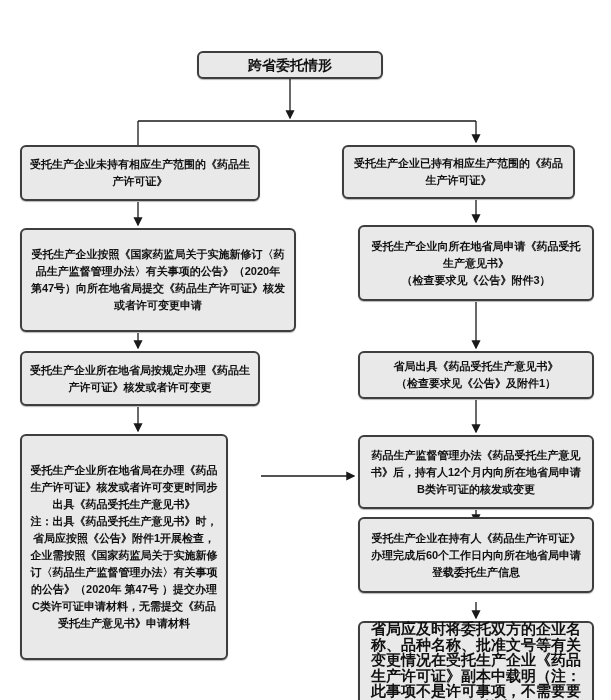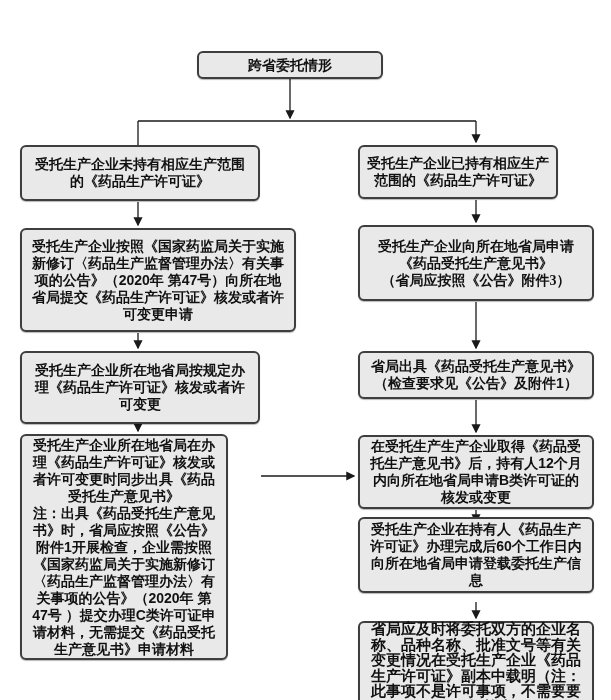--- a/index.html
+++ b/index.html
@@ -18,34 +18,34 @@
     background:#e9e9e9;
     border:2px solid #3e3e3e;
     border-radius:6px;
     box-sizing:border-box;
     display:flex;
     flex-direction:column;
     align-items:center;
     justify-content:center;
     text-align:center;
     padding:3px 7px;
-    font-size:14px;
+    font-size:11px;
     line-height:17px;
     box-shadow:0 1px 1px rgba(0,0,0,0.28);
   }
   .box .seg{width:100%;}
   #box-root{left:197px;top:18px;width:186px;height:28px;font-size:14px;}
   
   #box-l1{left:20px;top:112px;width:240px;height:56px;}
   #box-l2{left:20px;top:195px;width:276px;height:104px;padding:2px 7px;}
-  #box-l3{left:20px;top:318px;width:240px;height:73px;}
+  #box-l3{left:20px;top:318px;width:240px;height:55px;}
   #box-l4{left:20px;top:401px;width:208px;height:226px;}
   
-  #box-r1{left:358px;top:112px;width:200px;height:54px;}
-  #box-r2{left:358px;top:192px;width:236px;height:76px;font-family:Liberation Serif, serif;}
+  #box-r1{left:342px;top:112px;width:233px;height:54px;}
+  #box-r2{left:358px;top:192px;width:236px;height:76px;}
   #box-r3{left:358px;top:318px;width:236px;height:48px;align-items:center;}
   #box-r4{left:358px;top:402px;width:236px;height:74px;}
   #box-r5{left:358px;top:484px;width:236px;height:76px;}
   #box-r6{left:358px;top:588px;width:236px;height:93px;font-size:15px;line-height:15.5px;}
   #connectors{position:absolute;left:0;top:0;width:611px;height:700px;pointer-events:none;}
 </style>
 </head>
 <body>
 
 <div id="canvas">
@@ -93,30 +93,30 @@
     <div class="seg">受托生产企业所在地省局在办理《药品生产许可证》核发或者许可变更时同步出具《药品受托生产意见书》</div>
     <div class="seg">注：出具《药品受托生产意见书》时，省局应按照《公告》附件1开展检查，企业需按照《国家药监局关于实施新修订〈药品生产监督管理办法〉有关事项的公告》（2020年 第47号 ）提交办理C类许可证申请材料，无需提交《药品受托生产意见书》申请材料</div>
   </div>
 
   <div id="box-r1" class="box">
     <div class="seg">受托生产企业已持有相应生产范围的《药品生产许可证》</div>
   </div>
 
   <div id="box-r2" class="box">
     <div class="seg">受托生产企业向所在地省局申请《药品受托生产意见书》</div>
-    <div class="seg">（省局应按照《公告》附件3）</div>
+    <div class="seg">（检查要求见《公告》附件3）</div>
   </div>
 
   <div id="box-r3" class="box">
     <div class="seg">省局出具《药品受托生产意见书》</div>
     <div class="seg">（检查要求见《公告》及附件1）</div>
   </div>
 
   <div id="box-r4" class="box">
-    <div class="seg">在受托生产生产企业取得《药品受托生产意见书》后，持有人12个月内向所在地省局申请B类许可证的核发或变更</div>
+    <div class="seg">药品生产监督管理办法《药品受托生产意见书》后，持有人12个月内向所在地省局申请B类许可证的核发或变更</div>
   </div>
 
   <div id="box-r5" class="box">
     <div class="seg">受托生产企业在持有人《药品生产许可证》办理完成后60个工作日内向所在地省局申请登载委托生产信息</div>
   </div>
 
   <div id="box-r6" class="box">
     <div class="seg">省局应及时将委托双方的企业名称、品种名称、批准文号等有关变更情况在受托生产企业《药品生产许可证》副本中载明（注：此事项不是许可事项，不需要要开展现场检查）</div>
   </div>
 

